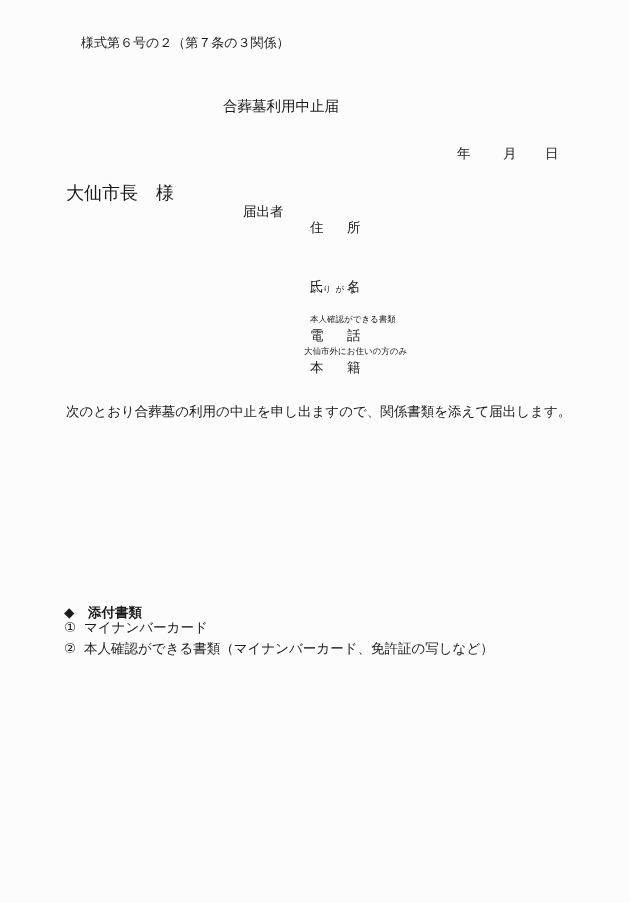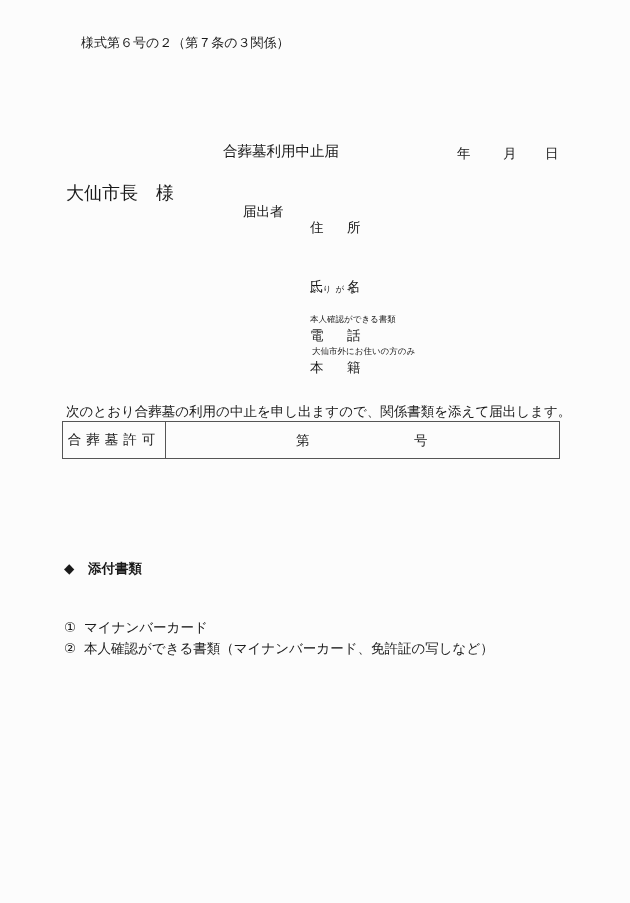--- a/index.html
+++ b/index.html
@@ -3,40 +3,40 @@
   <meta charset="utf-8">
   <style>
     html, body { margin: 0; padding: 0; }
     body {
       width: 630px; height: 903px; background: #fcfcfc; position: relative;
       font-family: "DejaVu Serif", "Liberation Serif", serif; color: #1a1a1a;
       overflow: hidden;
     }
     .abs { position: absolute; white-space: nowrap; }
     .form-number { left: 81px; top: 34px; font-size: 13px; text-align: right; }
-    .title { left: 0; width: 562px; text-align: center; top: 97px; font-size: 14.5px; font-family: "DejaVu Sans", sans-serif; margin-top: 45px; }
+    .title { left: 0; width: 562px; text-align: center; top: 97px; font-size: 14.5px; font-family: "DejaVu Sans", sans-serif; }
     .date { top: 145px; font-size: 13.5px; font-family: "DejaVu Sans", sans-serif; }
     .addressee { left: 66px; top: 181px; font-size: 18px; font-family: "DejaVu Sans", sans-serif; }
     .addressee .gap { display: inline-block; width: 18px; }
     .label { font-size: 13.5px; font-family: "DejaVu Sans", sans-serif; }
     .small { font-size: 8.5px; font-family: "DejaVu Sans", sans-serif; }
     .furigana { font-size: 8.5px; letter-spacing: 4px; font-family: "DejaVu Sans", sans-serif; margin-top: 19px; }
     .statement { left: 66px; top: 403px; font-size: 13.5px; font-family: "DejaVu Sans", sans-serif; }
     table.form-table {
       position: absolute; left: 62px; top: 421px; width: 498px; border-collapse: collapse;
       font-family: "DejaVu Sans", sans-serif; font-size: 13.5px;
     }
     table.form-table td { border: 1px solid #555; padding: 0; }
     .row-header td { height: 36px; }
     .col1 { width: 102px; text-align: center; letter-spacing: 5px; }
     .num-cell { position: relative; }
     .num-cell span { position: absolute; top: 10px; }
     .reason-line { height: 30px; }
     .reason-line.dotted { border-bottom: 1px dashed #888; }
-    .attach-heading { left: 64px; top: 560px; font-size: 13.5px; font-weight: bold; font-family: "DejaVu Sans", sans-serif; }
+    .attach-heading { left: 64px; top: 604px; font-size: 13.5px; font-weight: bold; font-family: "DejaVu Sans", sans-serif; }
     .attach-heading .diamond { display: inline-block; width: 14px; margin-right: 10px; }
     .attach-item { left: 64px; font-size: 13.5px; font-family: "DejaVu Sans", sans-serif; }
     .attach-item .num { display: inline-block; width: 20px; }
   </style>
 </head>
 <body>
 
 <div class="abs form-number">様式第６号の２（第７条の３関係）</div>
 <div class="abs title">合葬墓利用中止届</div>
 
@@ -53,35 +53,28 @@
 <div class="abs label" style="left:347px;top:219px">所</div>
 
 <div class="abs furigana" style="left:310px;top:265px">ふりがな</div>
 <div class="abs label" style="left:310px;top:278px">氏</div>
 <div class="abs label" style="left:347px;top:278px">名</div>
 
 <div class="abs small" style="left:310px;top:314px">本人確認ができる書類</div>
 <div class="abs label" style="left:310px;top:327px">電</div>
 <div class="abs label" style="left:347px;top:327px">話</div>
 
-<div class="abs small" style="left:312px;top:346px">大仙市外にお住いの方のみ</div>
+<div class="abs small" style="left:304px;top:346px">大仙市外にお住いの方のみ</div>
 <div class="abs label" style="left:310px;top:359px">本</div>
 <div class="abs label" style="left:347px;top:359px">籍</div>
 
 <div class="abs statement">次のとおり合葬墓の利用の中止を申し出ますので、関係書類を添えて届出します。</div>
 
 <table class="form-table">
   <tbody>
-      <tr class="row-header">
-    <td class="col1">合葬墓許可</td>
-    <td class="num-cell">
-      <span style="left:130px">第</span>
-      <span style="left:248px">号</span>
-    </td>
-  </tr>
 </tbody>
   </table>
 
 <div class="abs attach-heading">
   <span class="diamond">◆</span><span>添付書類</span>
 </div>
 
 <div class="abs attach-item" style="top:619px">
   <span class="num">①</span><span>マイナンバーカード</span>
 </div>

